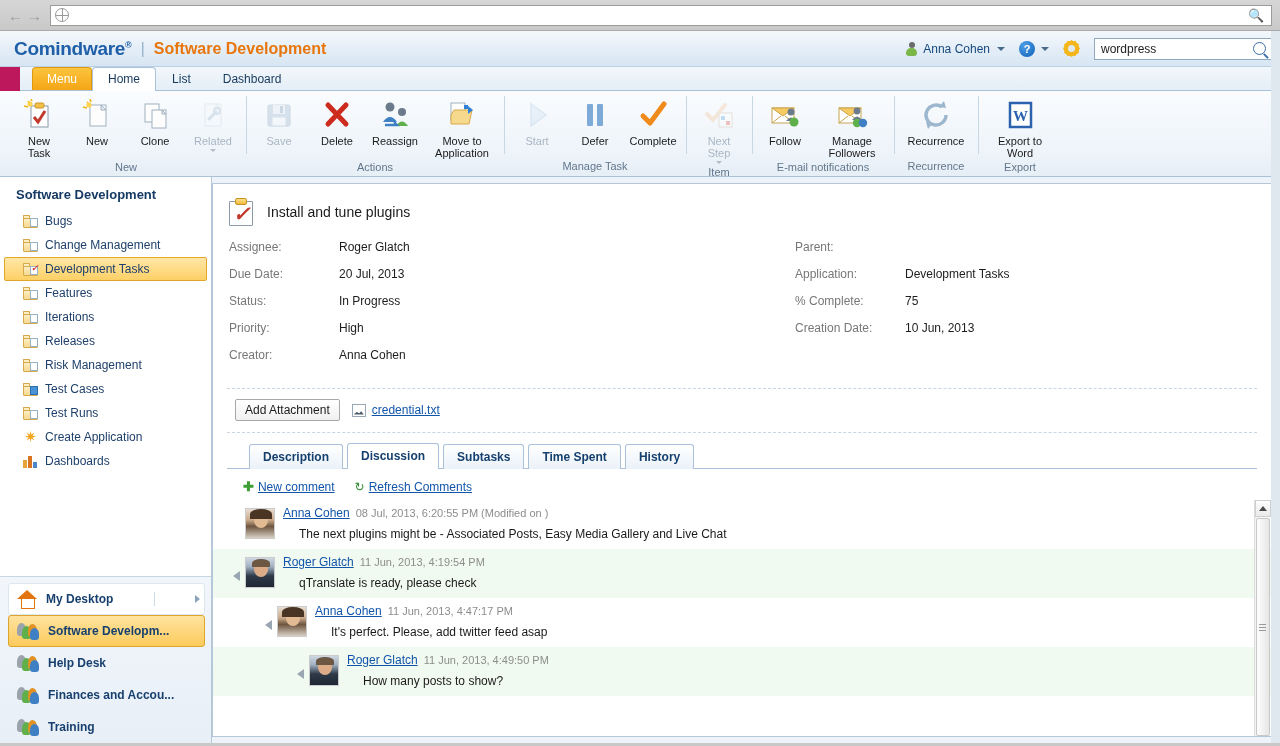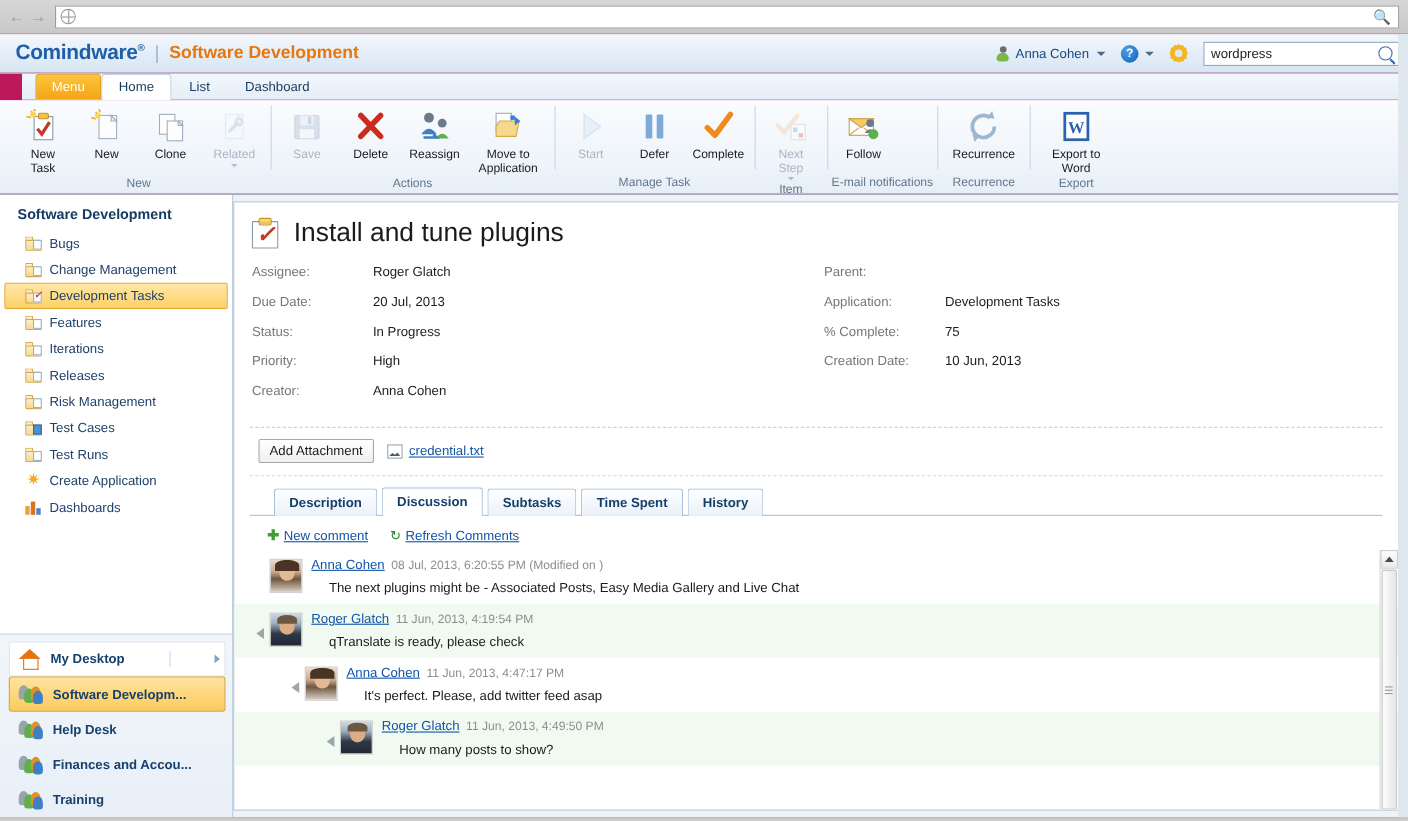--- a/index.html
+++ b/index.html
@@ -284,24 +284,24 @@
   }
   .task-ico .clip {
     position:absolute; left:8px; top:0px; width:12px; height:7px;
     background: linear-gradient(to bottom,#fde08a,#f0b93a);
     border:1px solid #c89320; border-radius:2px;
   }
   .task-ico .chk {
     position:absolute; left:6px; top:5px; font-size:21px; color:#c0392b;
     font-weight:bold; line-height:22px;
   }
-  #task-title { font-size:24px; color:#1a1a1a; }
+  #task-title { font-size:14px; color:#1a1a1a; }
 
   #fields {
-    display:flex; padding: 12px 0 0 16px;
+    display:flex; padding: 12px 0 0 16px; gap: 46px;
   }
   .field-col { display:flex; flex-direction:column; }
   .field-col.left { width: 520px; }
   .field-row { display:flex; height:27px; align-items:flex-start; }
   .fl { width:110px; color:#777; font-size:12px; }
   .fv { color:#1d1d1d; font-size:12px; }
 
   .hr-dot {
     border-top:1px dashed #c9d6e2; margin: 13px 14px 0 14px;
   }
@@ -634,20 +634,35 @@
             <span class="rib-ico"><span style="opacity:1"><svg width="32" height="32" viewBox="0 0 32 32" xmlns="http://www.w3.org/2000/svg">
                   <rect x="3" y="9" width="22" height="15" fill="#fff" stroke="#c8a34e"></rect>
                   <path d="M3 9 l11 8 l11 -8 z" fill="#f6cb62" stroke="#c8a34e"></path>
                   <path d="M3 24 l9 -7 M25 24 l-9 -7" stroke="#c8a34e" fill="none"></path>
                   <circle cx="22" cy="13" r="3.5" fill="#6b7b8c"></circle>
                   <path d="M17 22 q5 -7 10 0 z" fill="#6b7b8c"></path>
                   <circle cx="25" cy="23" r="4.5" fill="#5fb04a"></circle>
                 </svg></span></span>
             <div class="cap">
               <div>Follow</div>
+            </div>
+          </div>
+          <div class="rib-btn wide">
+            <span class="rib-ico"><span style="opacity:1"><svg width="32" height="32" viewBox="0 0 32 32" xmlns="http://www.w3.org/2000/svg">
+                  <rect x="3" y="9" width="22" height="15" fill="#fff" stroke="#c8a34e"></rect>
+                  <path d="M3 9 l11 8 l11 -8 z" fill="#f6cb62" stroke="#c8a34e"></path>
+                  <path d="M3 24 l9 -7 M25 24 l-9 -7" stroke="#c8a34e" fill="none"></path>
+                  <circle cx="21" cy="12" r="3.4" fill="#6b7b8c"></circle>
+                  <path d="M16 21 q5 -7 10 0 z" fill="#6b7b8c"></path>
+                  <circle cx="21" cy="24" r="4.2" fill="#5fb04a"></circle>
+                  <circle cx="27" cy="24" r="4.2" fill="#3f7fc4"></circle>
+                </svg></span></span>
+            <div class="cap">
+              <div>Manage</div>
+              <div>Followers</div>
             </div>
           </div>
         </div>
         <div class="rib-label">E-mail notifications</div>
       </div>
       <div class="rib-group">
         <div class="rib-items">
           <div class="rib-btn wide">
             <span class="rib-ico"><span style="opacity:1"><svg width="32" height="32" viewBox="0 0 32 32" xmlns="http://www.w3.org/2000/svg">
                   <path d="M26 16 a10 10 0 1 1 -4 -8" stroke="#9db7cf" stroke-width="3.4" fill="none"></path>

